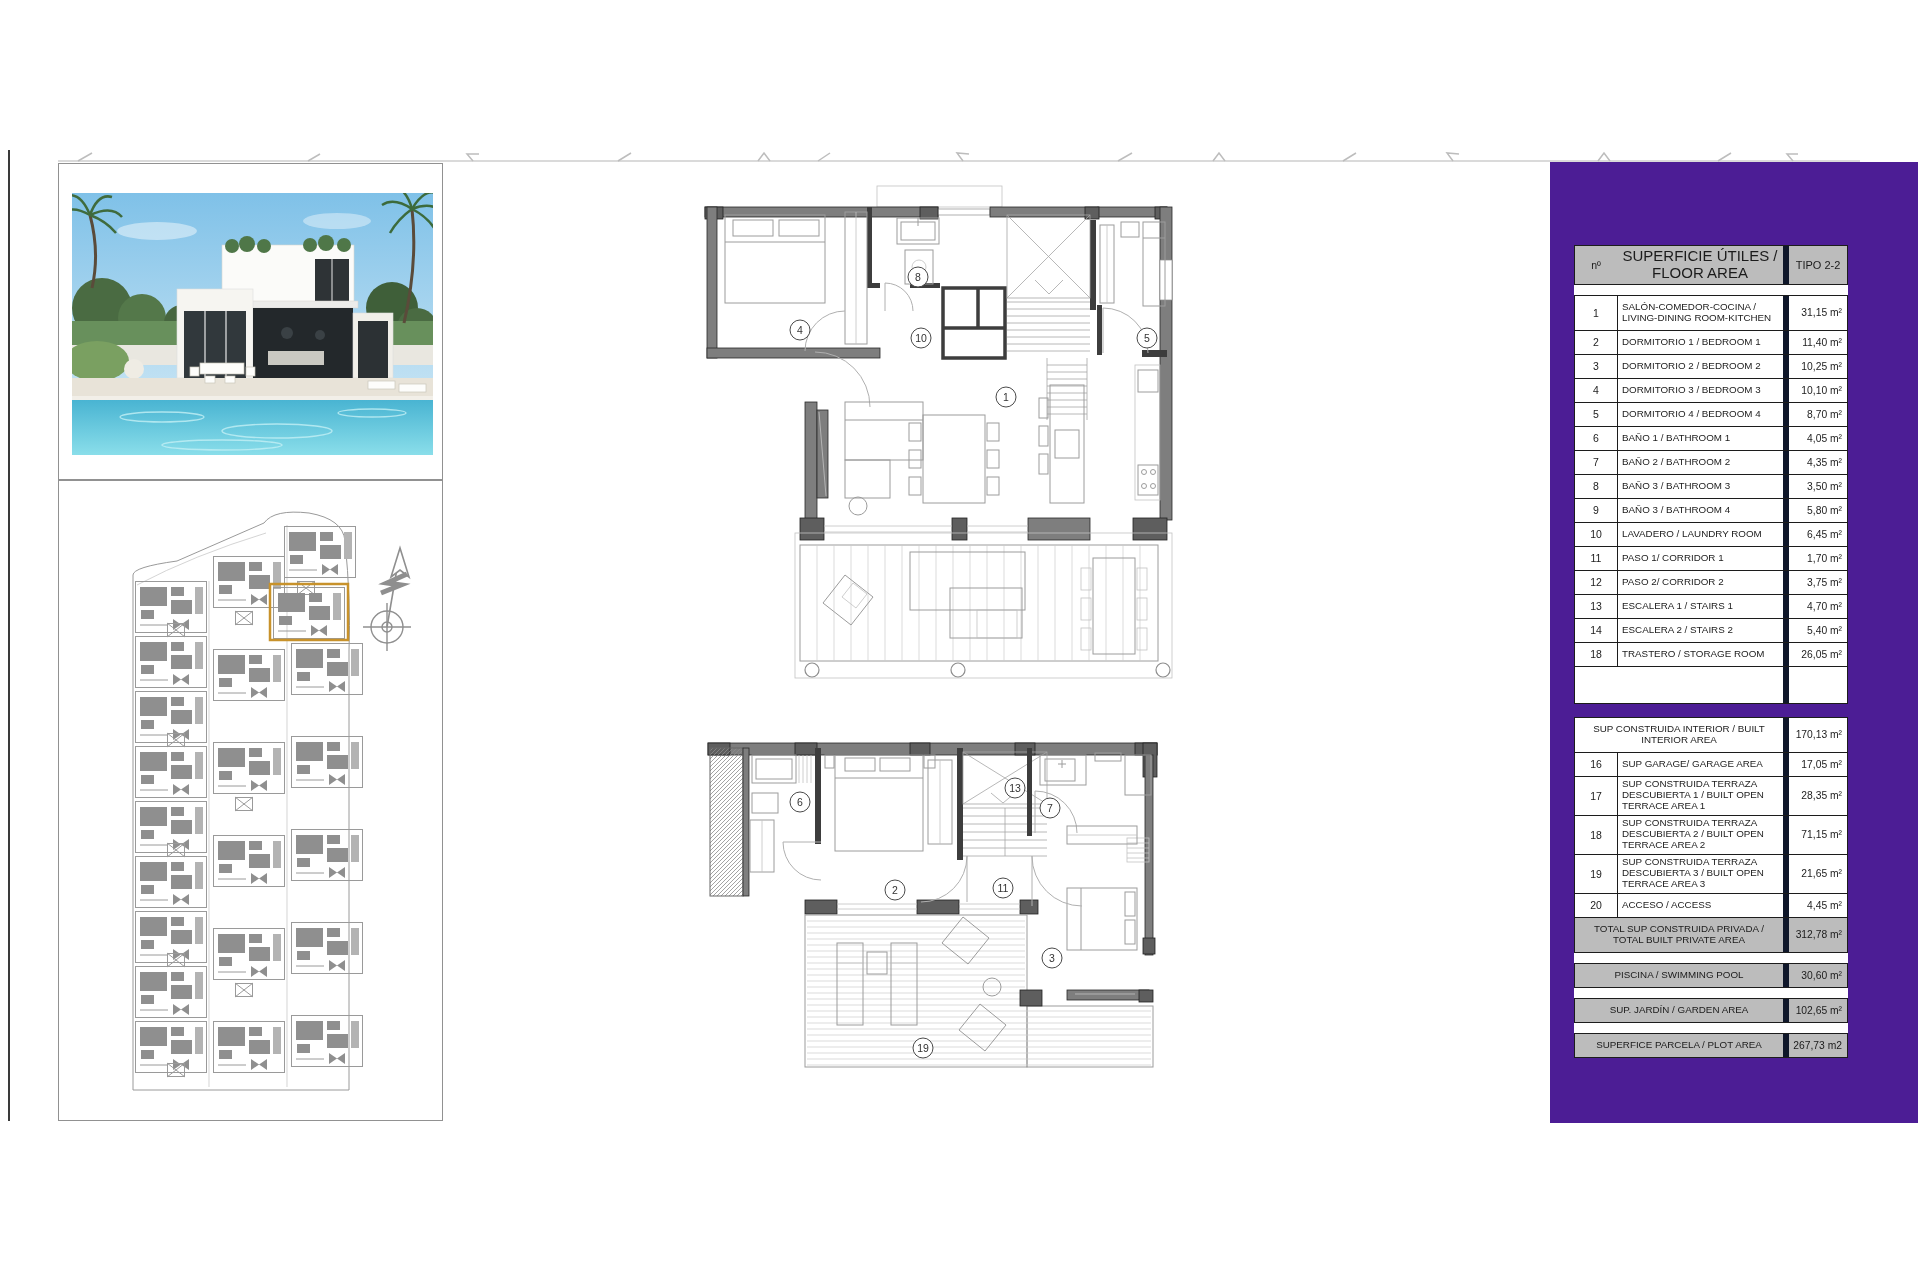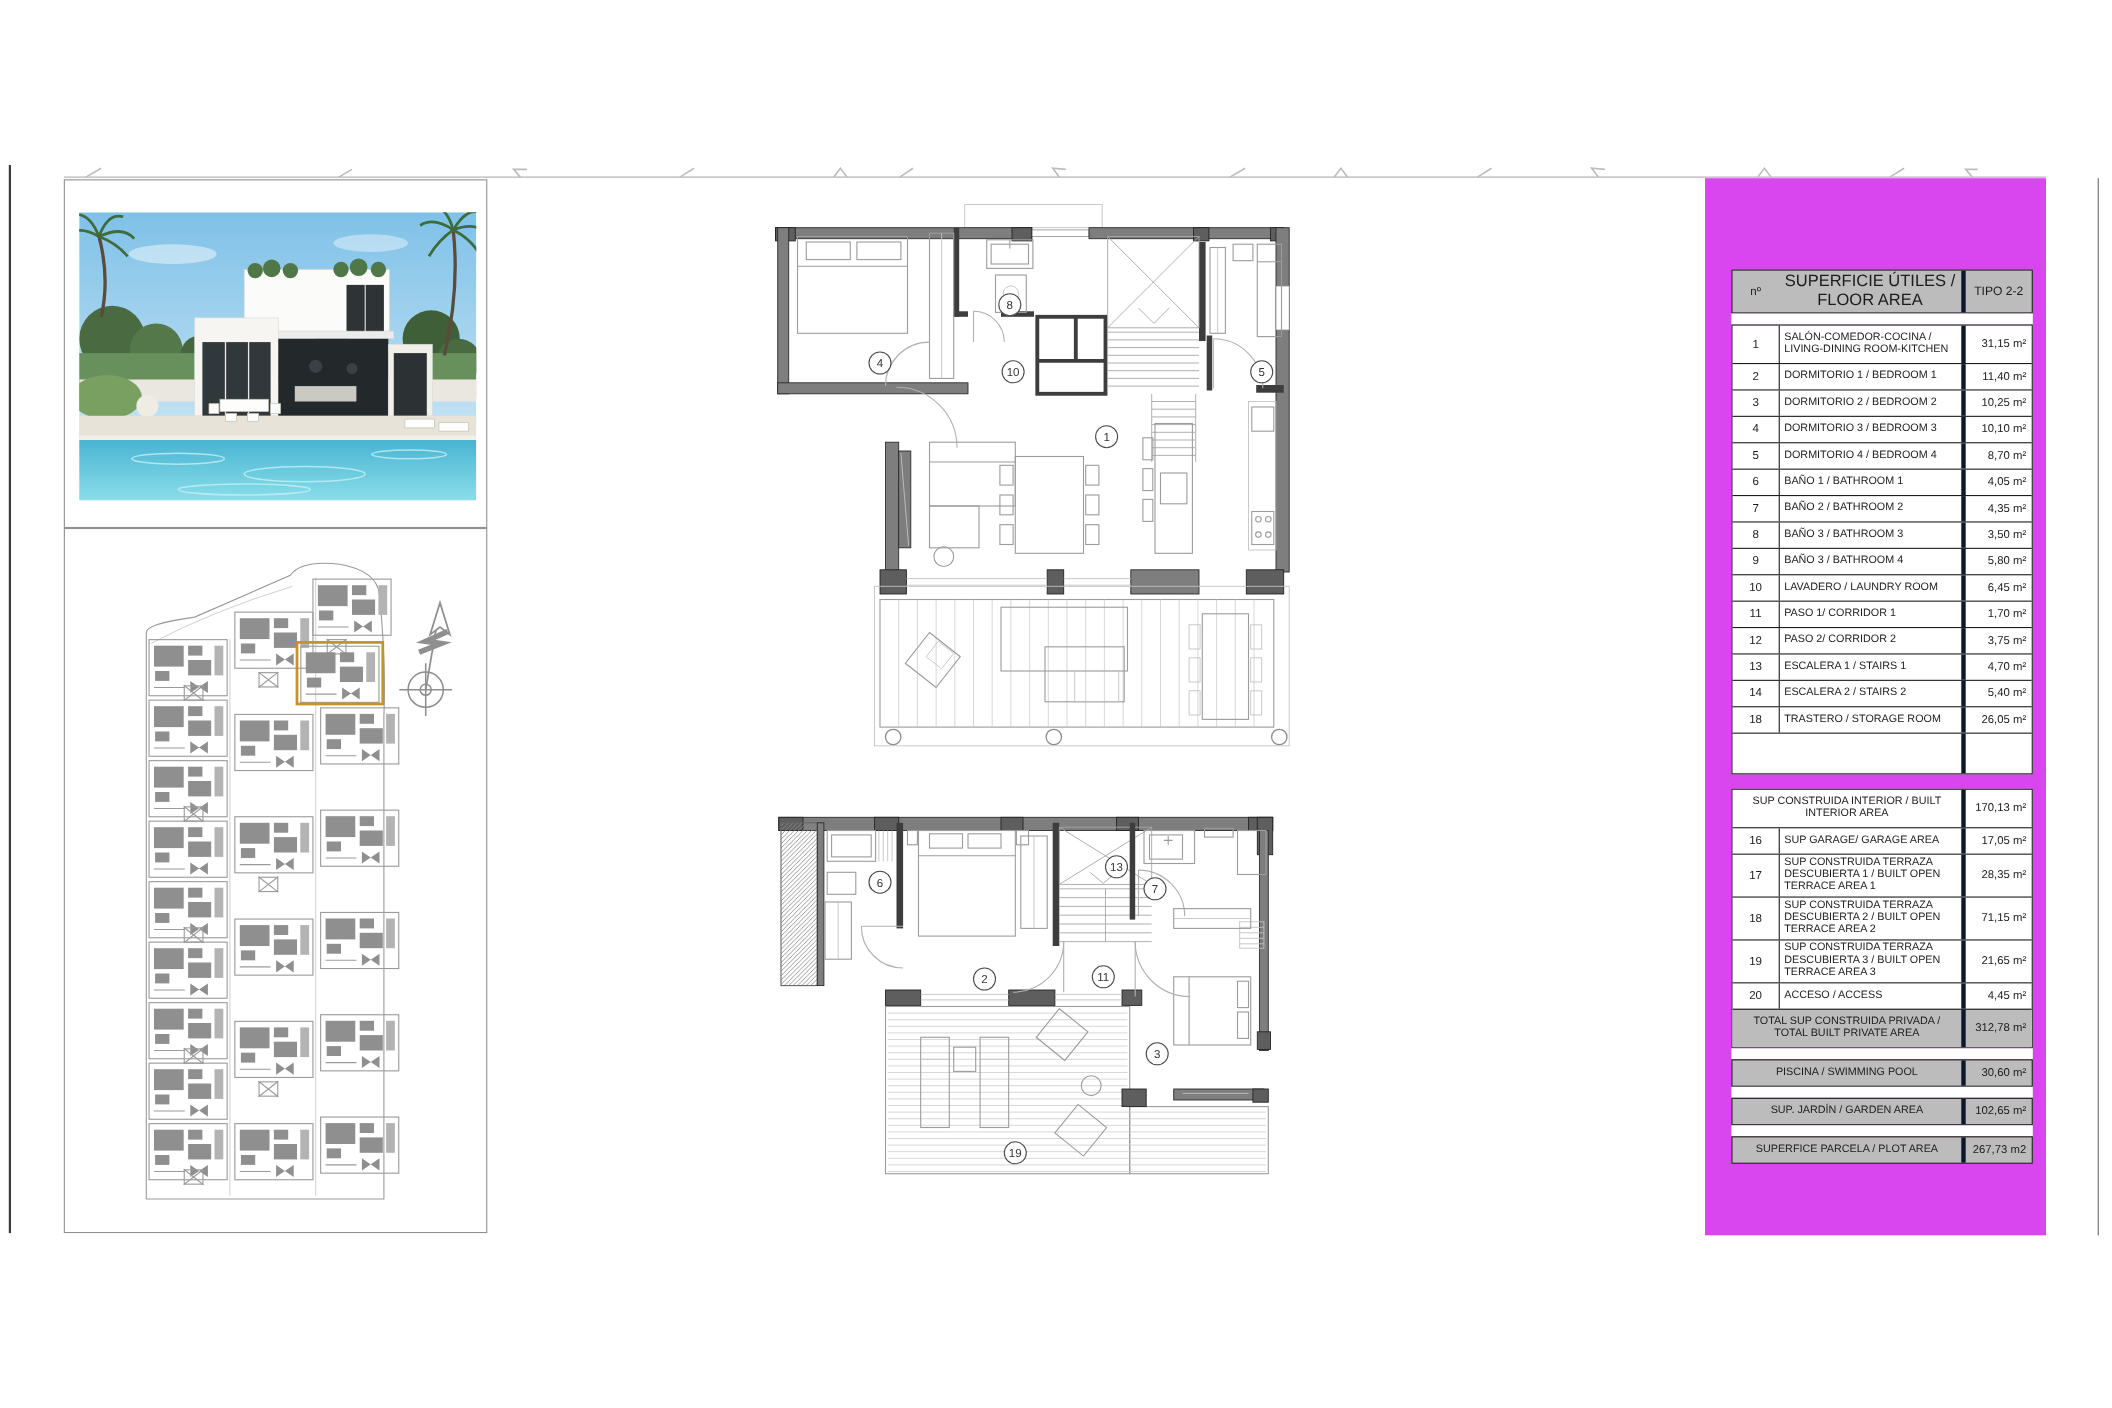--- a/index.html
+++ b/index.html
@@ -1,32 +1,32 @@
 <!DOCTYPE html>
 <html><head>
 <meta charset="utf-8">
 <style>
   html,body{margin:0;padding:0;background:#fff;}
   #sheet{position:relative;width:1920px;height:1280px;background:#ffffff;overflow:hidden;
          font-family:"Liberation Sans",sans-serif;}
   .absline{position:absolute;background:#555;}
   .frame{position:absolute;border:1px solid #919191;background:#fff;box-sizing:border-box;}
   
-  #panel{position:absolute;left:1550px;top:162px;width:310px;height:961px;background:#d946ef;}
+  #panel{position:absolute;left:1550px;top:162px;width:368px;height:961px;background:#4c1d95;}
   #tbl{position:absolute;left:24px;top:83px;width:274px;color:#1b1b1b;}
   .tbox{border:1.4px solid #1c1c1c;background:#fff;box-sizing:border-box;}
   .trow{display:flex;align-items:stretch;}
   .trow + .trow{border-top:1px solid #1c1c1c;}
   .cno{width:42px;flex:none;display:flex;align-items:center;justify-content:center;
        font-size:10.5px;border-right:1px solid #1c1c1c;}
   .cno.nb{border-right:none;}
   .clab{flex:1;display:flex;align-items:center;padding:2px 4px;font-size:9.8px;line-height:1.12;}
   .clab.ctr{justify-content:center;text-align:center;}
   .cval{width:64px;flex:none;display:flex;align-items:center;justify-content:flex-end;
-        padding-right:5px;box-sizing:border-box;font-size:10.3px;border-left:4px solid #0f172a;}
+        padding-right:5px;box-sizing:border-box;font-size:10.3px;border-left:6px solid #0f172a;}
   .cval.ctr{justify-content:center;padding-right:0;font-size:11px;}
   .gray{background:#bcbcbc;}
   .h27{min-height:27px;} .h34{min-height:34px;} .h23{min-height:23px;}
   .h38{min-height:38px;} .h36{min-height:36px;}
   .wgap{height:10px;background:#fff;}
   .ggap{height:13px;}
   
   .w{fill:#7e7e7e;stroke:#2a2a2a;stroke-width:.8;}
   .wd{fill:#5e5e5e;stroke:#222;stroke-width:.8;}
   .bw{fill:#3d3d3d;stroke:none;}

